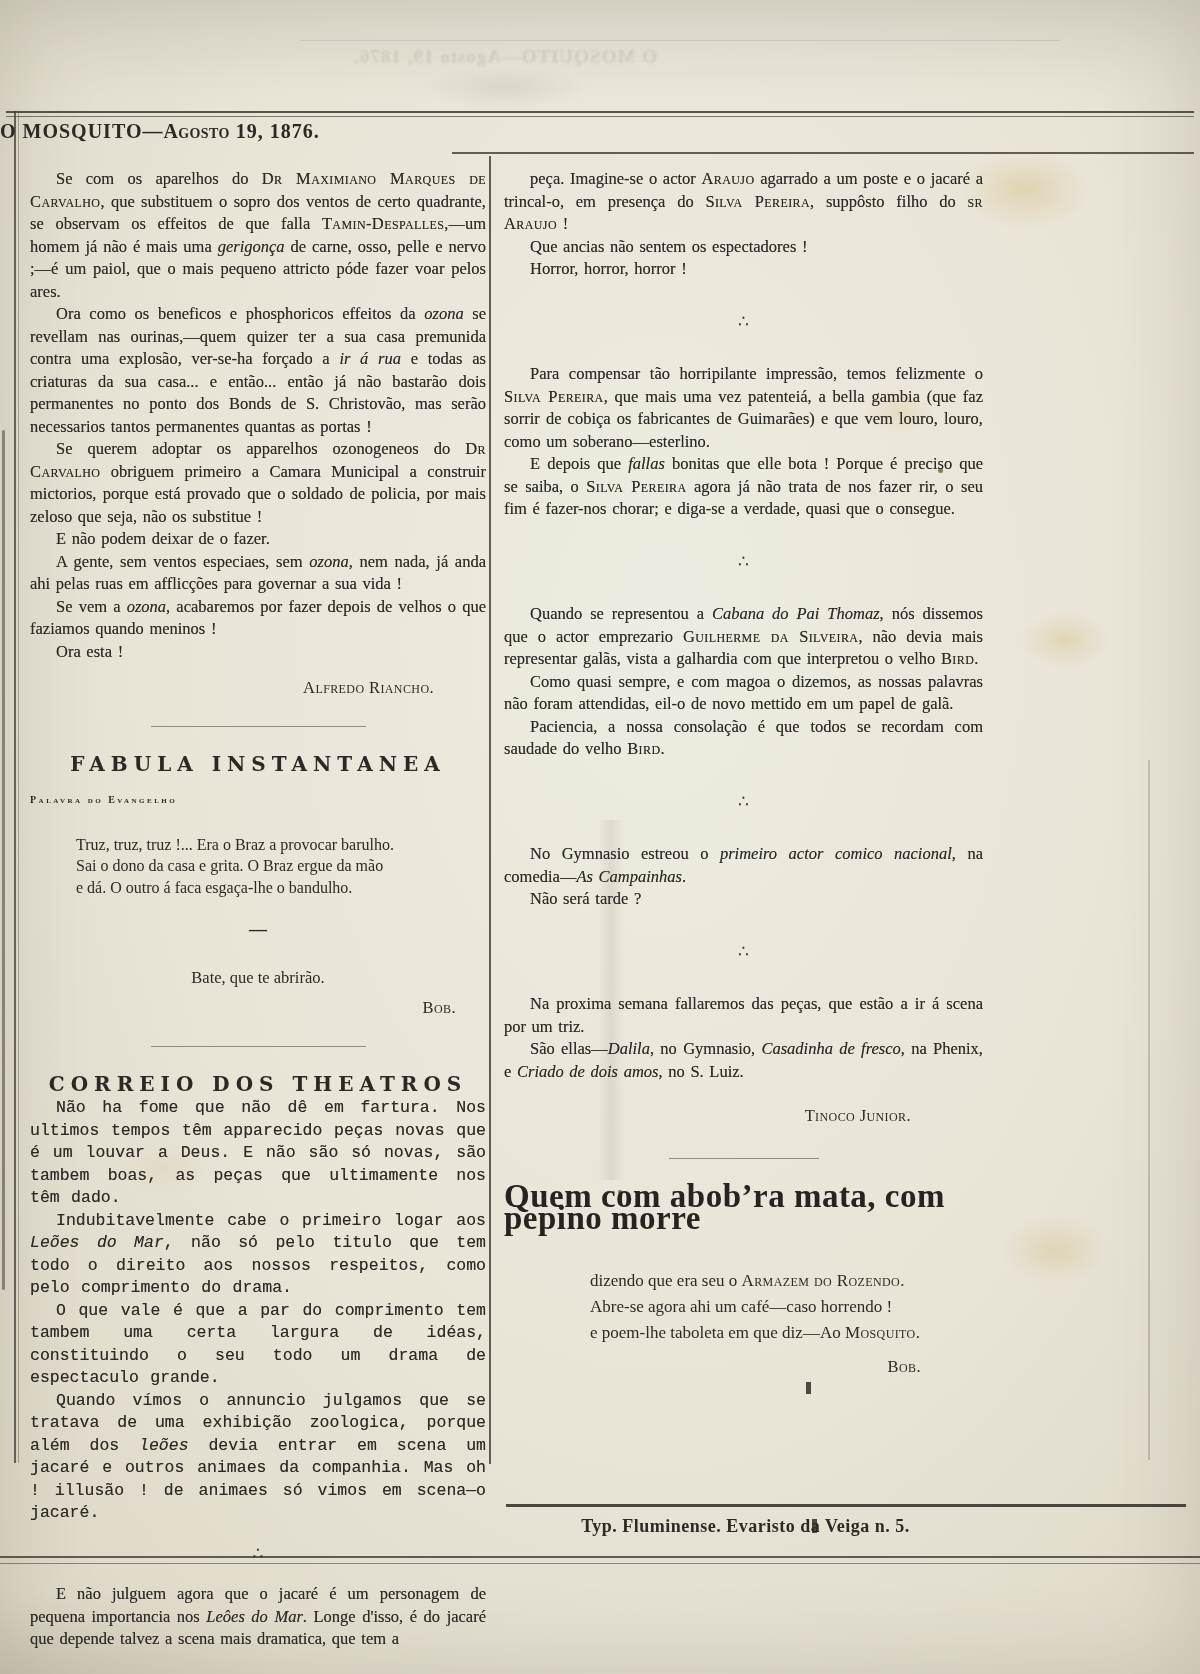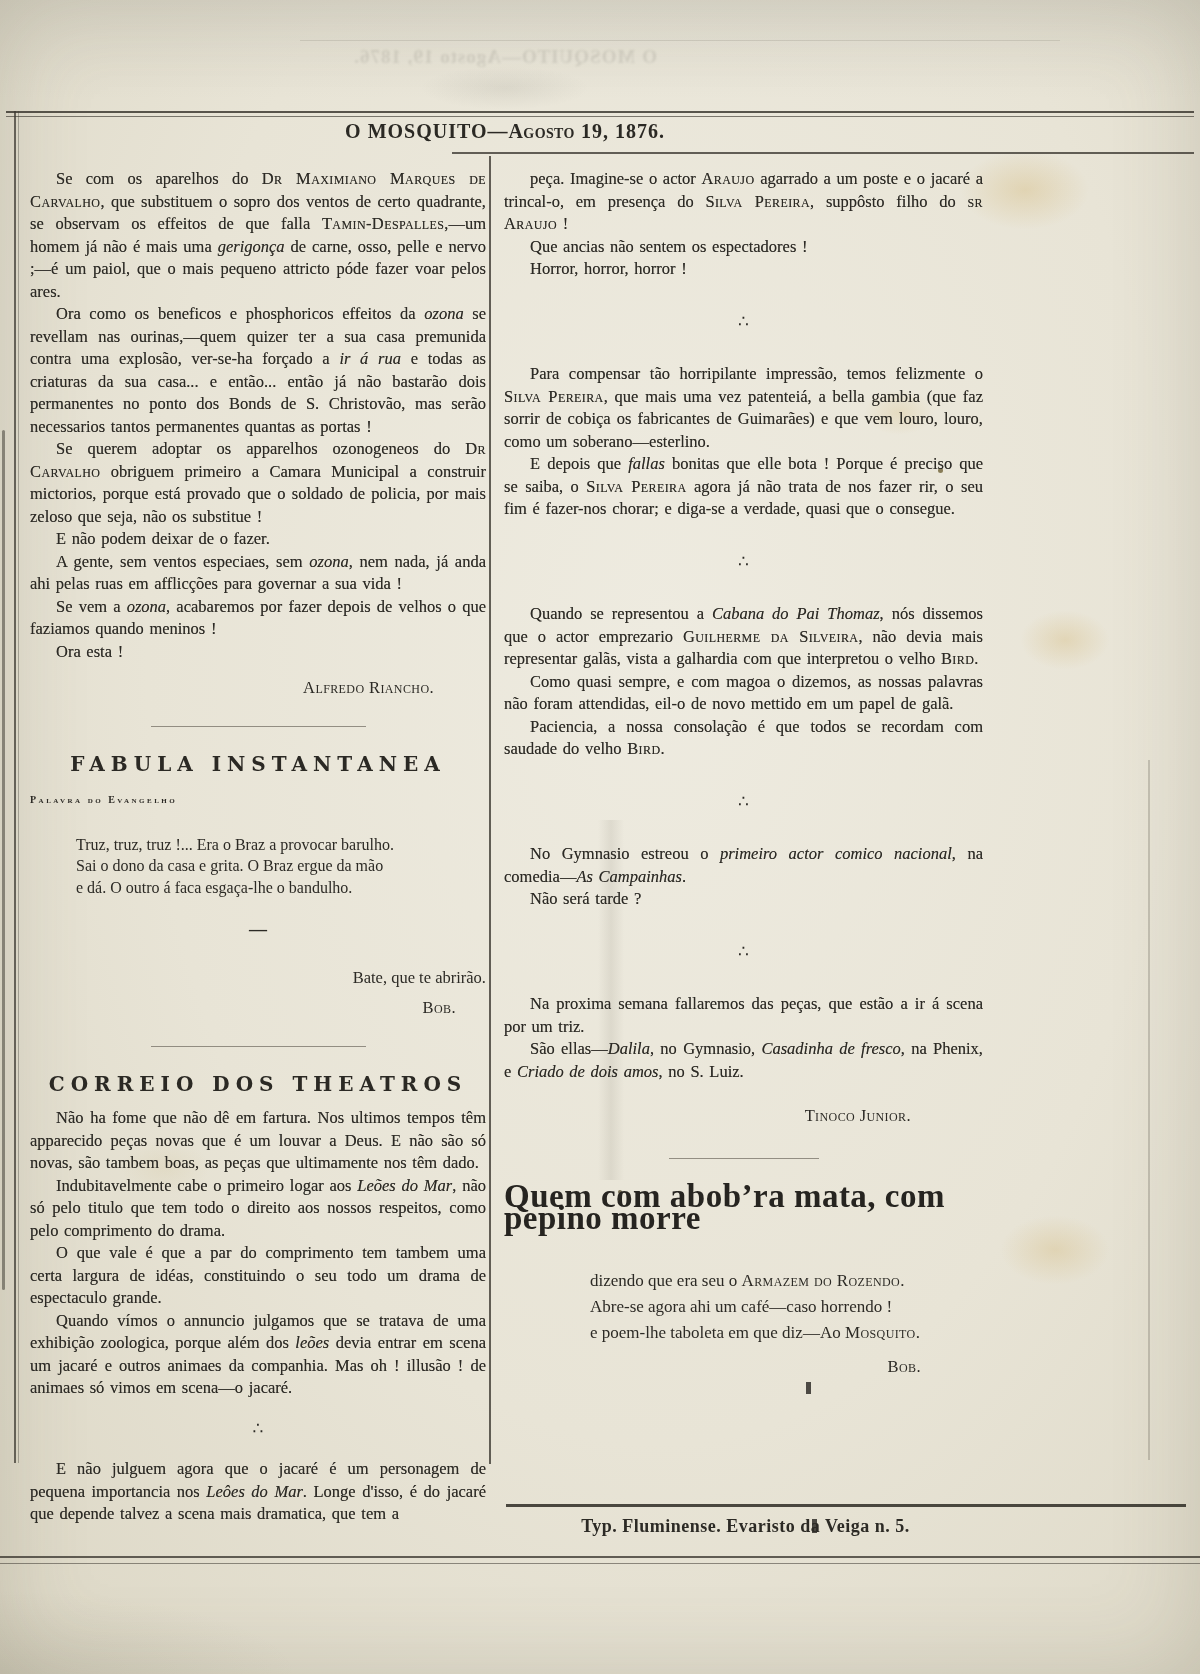--- a/index.html
+++ b/index.html
@@ -26,21 +26,21 @@
   .bottom-rule-2{left:0;top:1563px;width:1200px;height:1px;opacity:.55;}
   .edge-streak{left:2px;top:430px;width:3px;height:860px;background:#35312a;opacity:.5;border-radius:2px;}
   
   .ghost{
     position:absolute;top:46px;left:0;width:1010px;text-align:center;
     font-size:19px;font-weight:bold;letter-spacing:1px;color:#4a4840;
     opacity:.13;transform:scaleX(-1);filter:blur(1.2px);
   }
   .ghost-rule{left:300px;top:40px;width:760px;height:1px;background:#8a887c;opacity:.25;}
   .masthead{
-    position:absolute;left:0;top:120px;width:1010px;text-align:center;
+    position:absolute;left:0;top:120px;width:1010px;text-align:left;
     font-size:20px;font-weight:bold;letter-spacing:1px;color:#2b2924;
   }
   
   .col{position:absolute;top:168px;font-size:16.5px;line-height:22.5px;}
   .col-left{left:30px;width:456px;}
   .col-right{left:504px;width:479px;}
   .body-text p{margin:0;text-indent:26px;text-align:justify;word-spacing:1.5px;
     text-shadow:0 0 .4px rgba(44,42,37,.55);}
   .i{font-style:italic;}
   .sc{font-variant:small-caps;letter-spacing:.4px;}
@@ -49,25 +49,25 @@
   .sig-bob1{margin-right:30px;margin-top:8px;}
   .sig-tinoco{margin-right:72px;margin-top:22px;}
   .sig-bob2{margin-right:62px;margin-top:10px;}
   .sep{width:215px;height:1px;background:#4a463c;margin:26px auto;opacity:.55;}
   .col-right .sep{width:150px;margin-top:30px;}
   .slab{
     font-family:"DejaVu Serif",serif;font-size:20px;font-weight:700;
     letter-spacing:6px;text-align:center;margin:26px 0 0;color:#2b2924;
   }
   .subtitle{font-size:10px;letter-spacing:2.5px;margin-top:14px;font-weight:600;}
-  .section-body{margin-top:12px;}
+  .section-body{margin-top:2px;font-family:Liberation Mono, monospace;}
   .verse p{margin:0;text-indent:0;text-align:left;}
   .fabula-verse{margin:22px 0 12px 46px;font-size:16px;line-height:21.5px;}
   .dash{text-align:center;font-weight:700;margin-top:20px;font-size:18px;}
-  .moral{text-align:right;margin-top:26px;}
+  .moral{text-align:center;margin-top:26px;}
   .asterism{text-align:center;font-size:17px;color:#2c2a25;}
   .col-left .asterism{margin:18px 0;}
   .col-right .asterism{margin:30px 0;}
   .epigram-title{
     font-family:Liberation Serif, serif;font-size:33px;font-weight:700;
     text-align:left;margin:26px 0 0;letter-spacing:.5px;color:#262420;
   }
   .poem{margin:38px 0 0 86px;font-size:17px;line-height:26px;}
   
   .imprint{position:absolute;left:506px;top:1504px;width:680px;}

